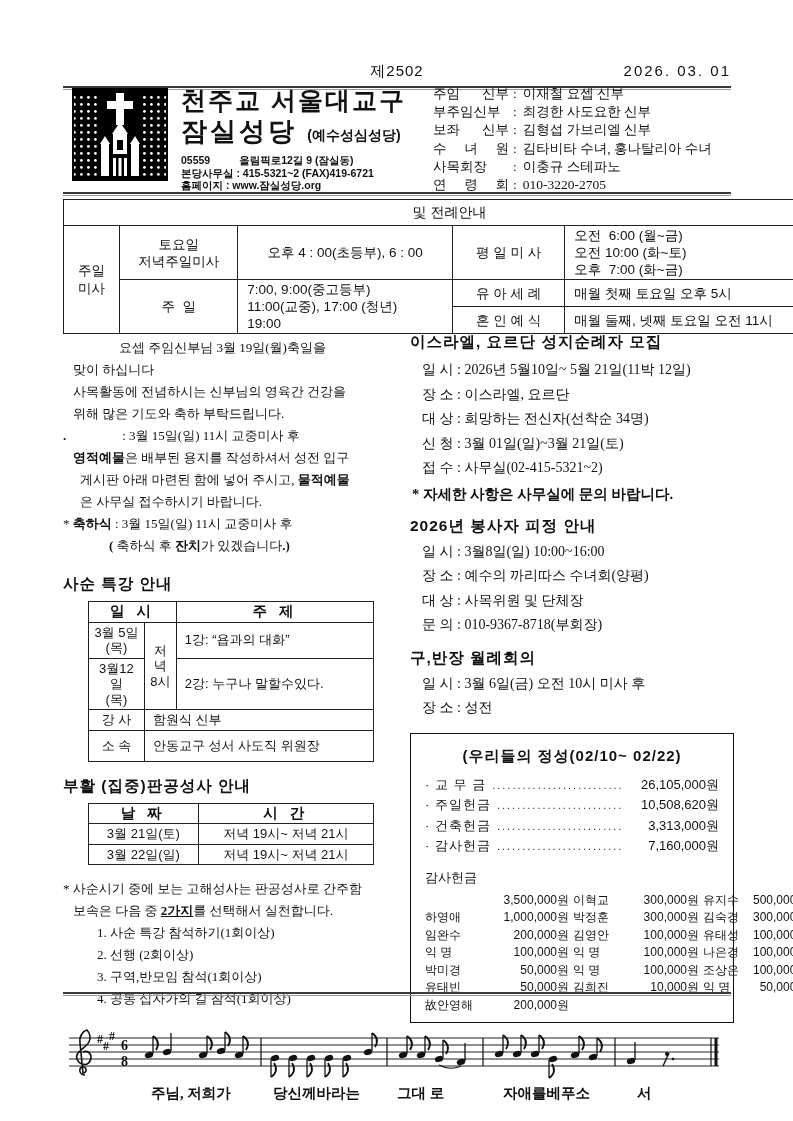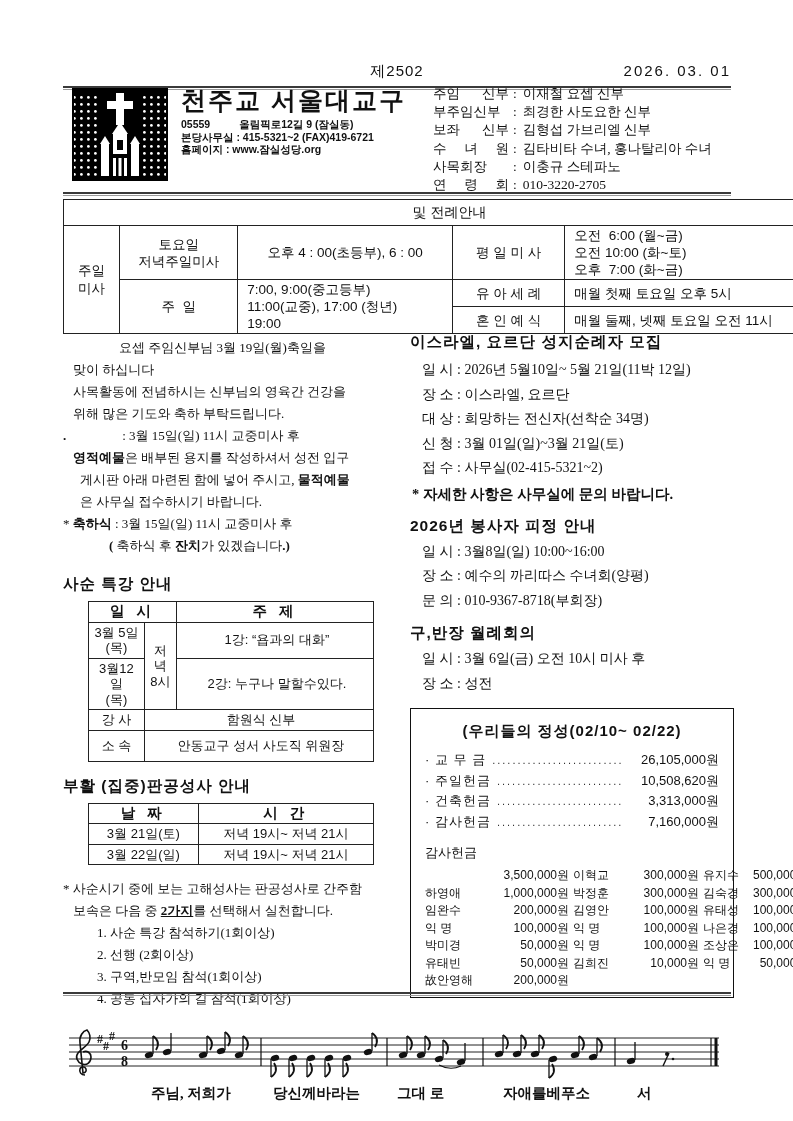--- a/index.html
+++ b/index.html
@@ -48,21 +48,21 @@
   .pline{font-size:13px;line-height:22px;white-space:nowrap;}
   .rline{font-size:14px;line-height:24.5px;white-space:nowrap;padding-left:12px;}
   .ind1{padding-left:56px;}.ind2{padding-left:10px;}.ind3{padding-left:17px;}.ind4{padding-left:46px;}
   .dotgap{display:inline-block;width:56px;}
   .u{text-decoration:underline;}
   .note-b{font-size:14.5px;font-weight:bold;line-height:26px;white-space:nowrap;padding-left:2px;}
 
   .inner-table{margin:6px 0 0 25px;width:286px;font-family:"Liberation Sans","DejaVu Sans",sans-serif;font-size:13px;}
   .inner-table td{border:1.4px solid #222;text-align:center;padding:2px 4px;line-height:15.5px;}
   .inner-table .hd{font-size:14.5px;font-weight:bold;letter-spacing:4px;}
-  .inner-table .lft{text-align:center;padding-left:8px;}
+  .inner-table .lft{text-align:left;padding-left:8px;}
   .inner-table .multi{white-space:pre-line;}
 
   
   .obox{margin-top:12px;border:1.6px solid #111;padding:9px 14px 10px;
         font-family:"Liberation Sans","DejaVu Sans",sans-serif;}
   .obox-title{text-align:center;font-size:15px;font-weight:bold;letter-spacing:1px;margin:4px 0 9px;}
   .oitem{display:flex;align-items:baseline;font-size:13px;line-height:19.5px;white-space:nowrap;}
   .olabel{letter-spacing:1px;}
   .leader{flex:1;overflow:hidden;white-space:nowrap;margin:0 6px;color:#333;font-size:11px;letter-spacing:2px;}
   .leader::before{content:"....................................................................";}
@@ -113,20 +113,24 @@
       <rect x="29" y="56" width="8" height="32" fill="#fff"></rect>
       <polygon points="63,48 68,56 58,56" fill="#fff"></polygon>
       <rect x="59" y="56" width="8" height="32" fill="#fff"></rect>
       <rect x="41" y="66" width="14" height="4" fill="#000"></rect>
       <rect x="44" y="70" width="2.5" height="18" fill="#000"></rect>
       <rect x="49.5" y="70" width="2.5" height="18" fill="#000"></rect>
     </svg>
 
     <div class="mast-text sans">
       <div class="diocese">천주교 서울대교구</div>
+      <div class="parish-line">
+        <span>잠실성당</span>
+        <span class="parish-sub">(예수성심성당)</span>
+      </div>
       <div class="contact">
         <div class="nowrap">
           <span>05559</span>
           <span class="addr">올림픽로12길 9 (잠실동)</span>
         </div>
         <div class="nowrap">본당사무실 : 415-5321~2 (FAX)419-6721</div>
         <div class="nowrap">홈페이지 : www.잠실성당.org</div>
       </div>
     </div>
 
@@ -294,20 +298,21 @@
       <div class="rline">대 상 : 희망하는 전신자(선착순 34명)</div>
       <div class="rline">신 청 : 3월 01일(일)~3월 21일(토)</div>
       <div class="rline">접 수 : 사무실(02-415-5321~2)</div>
       <div class="note-b">* 자세한 사항은 사무실에 문의 바랍니다.</div>
     </div>
 
     <div class="sec-title" style="margin-top:9px;">2026년 봉사자 피정 안내</div>
     <div style="margin-top:3px;">
       <div class="rline">일 시 : 3월8일(일)  10:00~16:00</div>
       <div class="rline">장 소 : 예수의 까리따스 수녀회(양평)</div>
+      <div class="rline">대 상 : 사목위원 및 단체장</div>
       <div class="rline">문 의 : 010-9367-8718(부회장)</div>
     </div>
 
     <div class="sec-title" style="margin-top:10px;">구,반장 월례회의</div>
     <div style="margin-top:3px;">
       <div class="rline">일 시 : 3월 6일(금) 오전 10시 미사 후</div>
       <div class="rline">장 소 : 성전</div>
     </div>
 
     <div class="obox">

